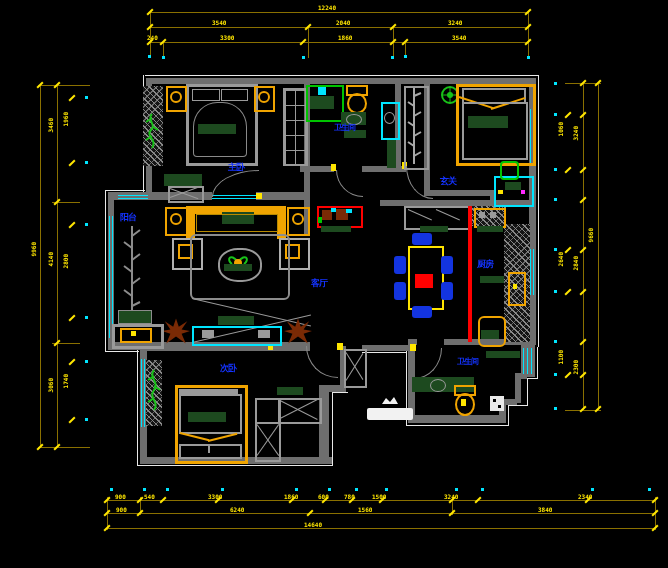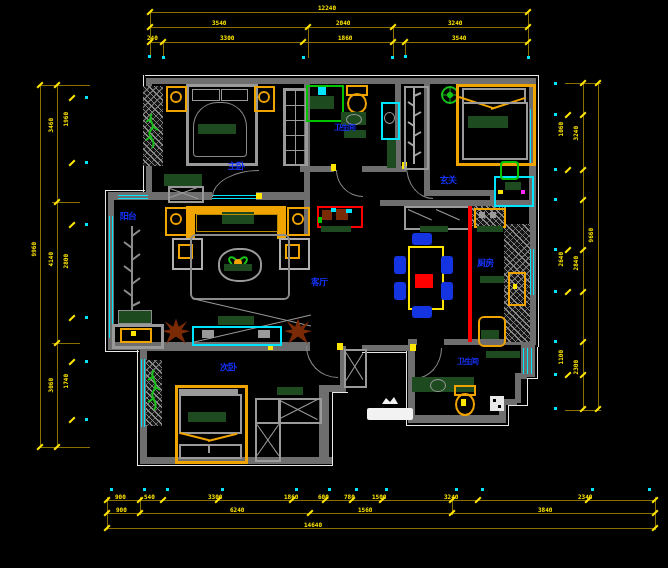--- a/index.html
+++ b/index.html
@@ -6,21 +6,21 @@
   #stage{position:relative;width:668px;height:568px;background:#000;overflow:hidden;
          font-family:"DejaVu Sans Mono",monospace;}
   .a{position:absolute;}
   .w{background:#6e6e6e;}
   .wl{background:#e8e8e8;}
   .dl{background:#8a7000;}
   .tk{width:8px;height:2px;background:#ffe600;transform:rotate(-45deg);}
   .cd{width:3px;height:3px;background:#00e5ff;}
   .dt{color:#ffe600;font-size:6px;line-height:1;font-weight:bold;white-space:nowrap;}
   .dtv{writing-mode:vertical-rl;transform:rotate(180deg);}
-  .lab{color:#1433ff;font-family:Liberation Mono, monospace;font-weight:bold;font-size:9px;line-height:1;letter-spacing:-1px;white-space:nowrap;text-align:right;}
+  .lab{color:#1433ff;font-family:Liberation Sans, sans-serif;font-weight:bold;font-size:9px;line-height:1;letter-spacing:-1px;white-space:nowrap;text-align:right;}
   .g{background:#1d4a1f;}
   .cy{background:#00e5ff;}
   .hatch{background-color:#151515;background-image:repeating-linear-gradient(45deg,#8a8a8a 0 1px,transparent 1px 4px),repeating-linear-gradient(-45deg,#6a6a6a 0 1px,transparent 1px 5px);}
   .grid{border:2px solid #9a9a9a;background-image:linear-gradient(#9a9a9a 1px,transparent 1px),linear-gradient(90deg,#9a9a9a 1px,transparent 1px);background-size:10px 15px;}
   .xline{background:#9a9a9a;height:1px;transform-origin:left center;}
   .arc{border:0 solid #8a8a8a;}
   .hg{background:#ffe600;}
   .orange{border:2px solid #f0a400;}
 </style>
 </head>

